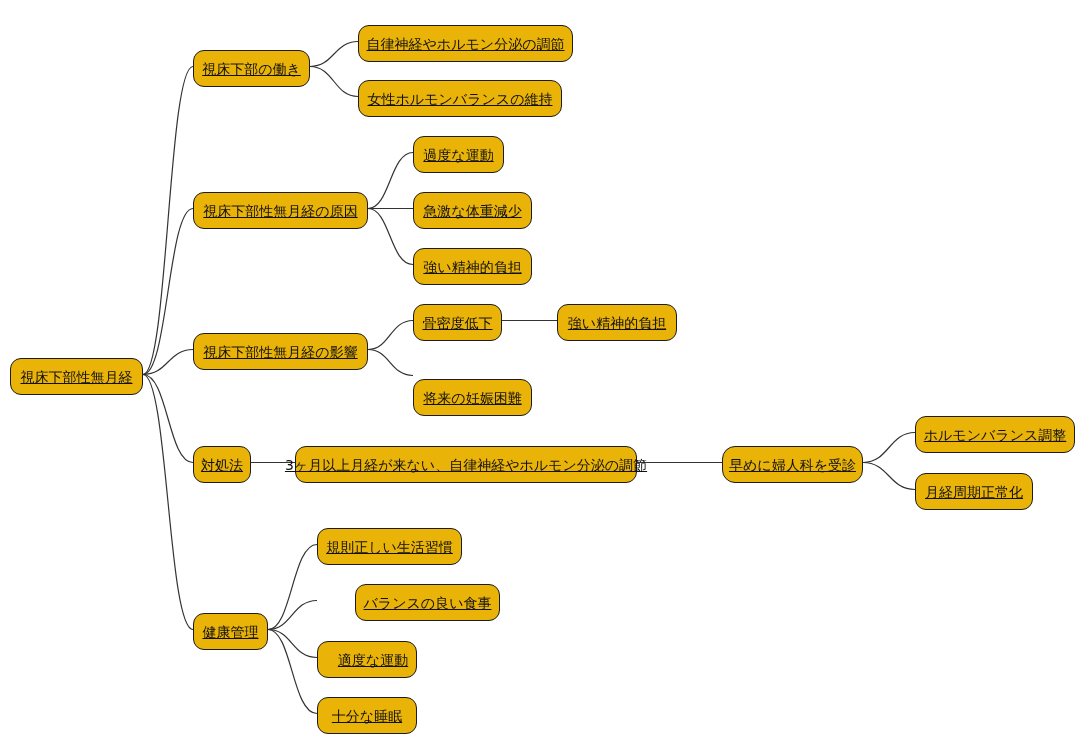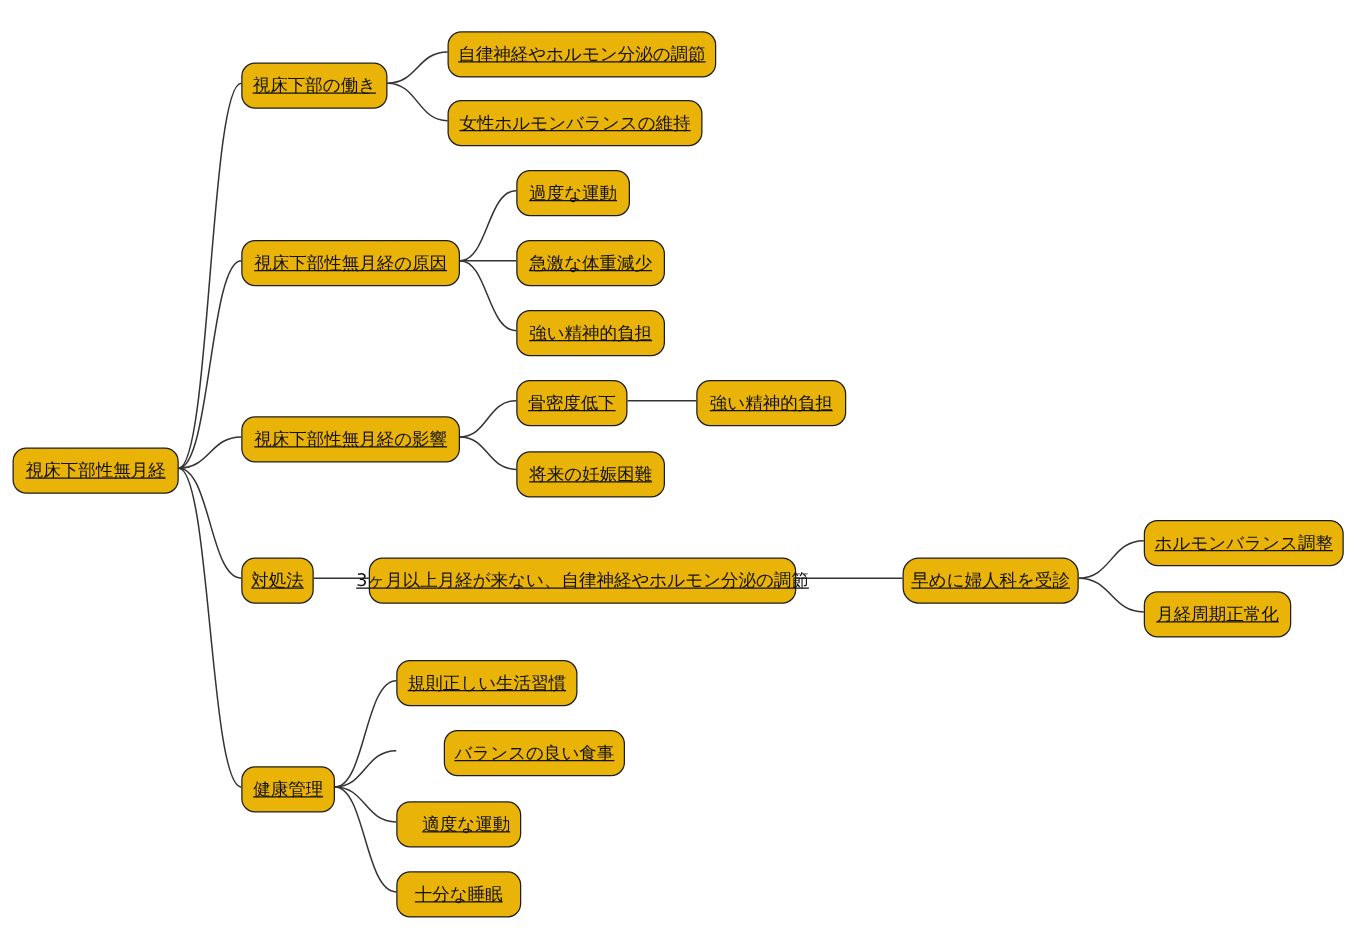--- a/index.html
+++ b/index.html
@@ -80,21 +80,21 @@
   <div class="node" style="left:358px; top:80px;  width:204px;">女性ホルモンバランスの維持</div>
 
   <div class="node" style="left:193px; top:192px; width:175px;">視床下部性無月経の原因</div>
   <div class="node" style="left:413px; top:136px; width:91px;">過度な運動</div>
   <div class="node" style="left:413px; top:192px; width:119px;">急激な体重減少</div>
   <div class="node" style="left:193px; top:333px; width:175px;">視床下部性無月経の影響</div>
 
   <div class="node" style="left:413px; top:248px; width:119px;">強い精神的負担</div>
   <div class="node" style="left:413px; top:304px; width:89px;">骨密度低下</div>
   <div class="node" style="left:557px; top:304px; width:120px;">強い精神的負担</div>
-  <div class="node" style="left:413px; top:361px; width:119px;">将来の妊娠困難</div>
+  <div class="node" style="left:413px; top:379px; width:119px;">将来の妊娠困難</div>
 
   <div class="node" style="left:193px; top:446px; width:58px;text-align:center;">対処法</div>
   <div class="node" style="left:295px; top:446px; width:342px;">3ヶ月以上月経が来ない、自律神経やホルモン分泌の調節</div>
   <div class="node" style="left:722px; top:446px; width:141px;border-radius:13px;">早めに婦人科を受診</div>
   <div class="node" style="left:915px; top:416px; width:160px;">ホルモンバランス調整</div>
   <div class="node" style="left:915px; top:473px; width:118px;">月経周期正常化</div>
 
   <div class="node" style="left:193px; top:613px; width:75px;">健康管理</div>
   <div class="node" style="left:317px; top:528px; width:145px;">規則正しい生活習慣</div>
   <div class="node" style="left:317px; top:584px; width:145px;margin-left:38px;">バランスの良い食事</div>

